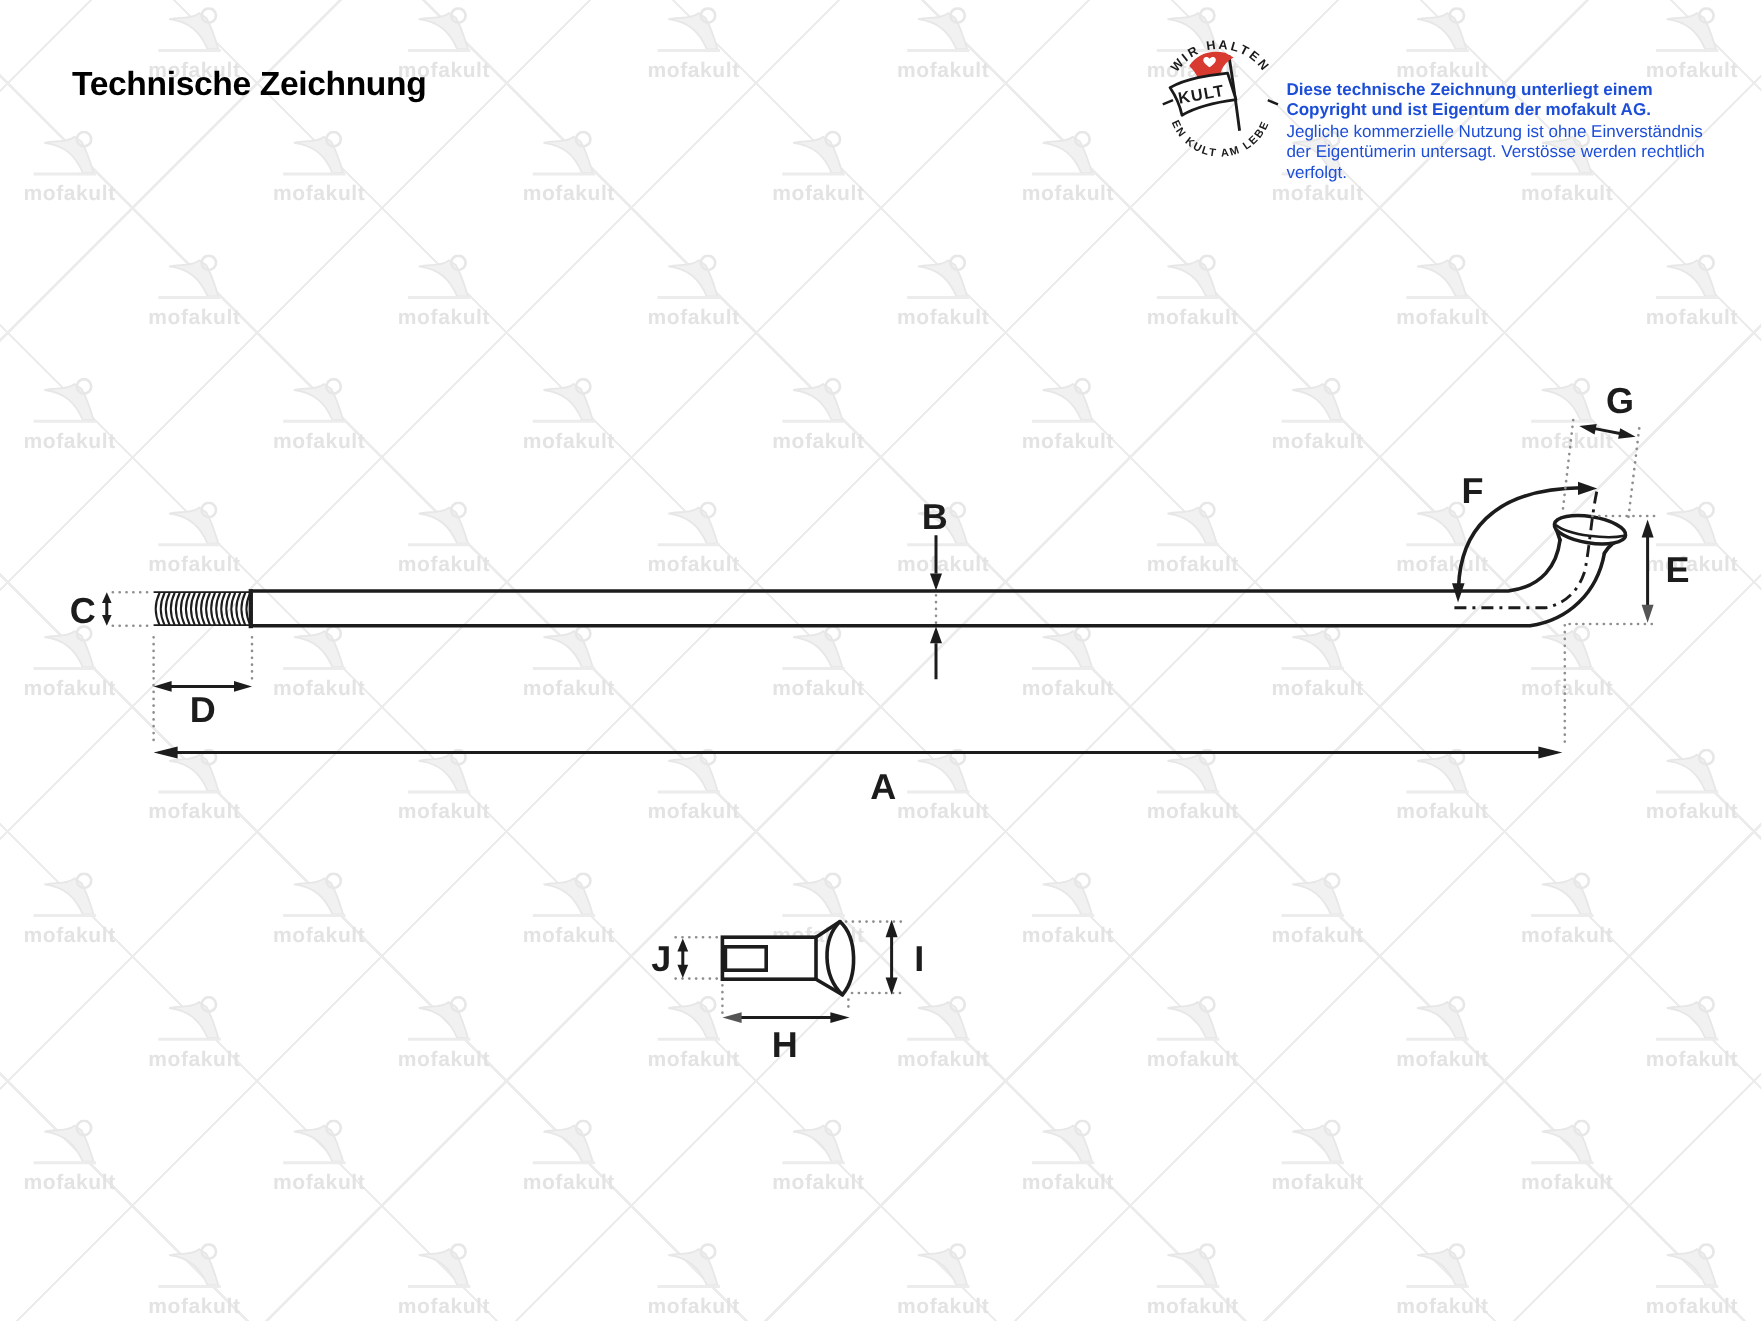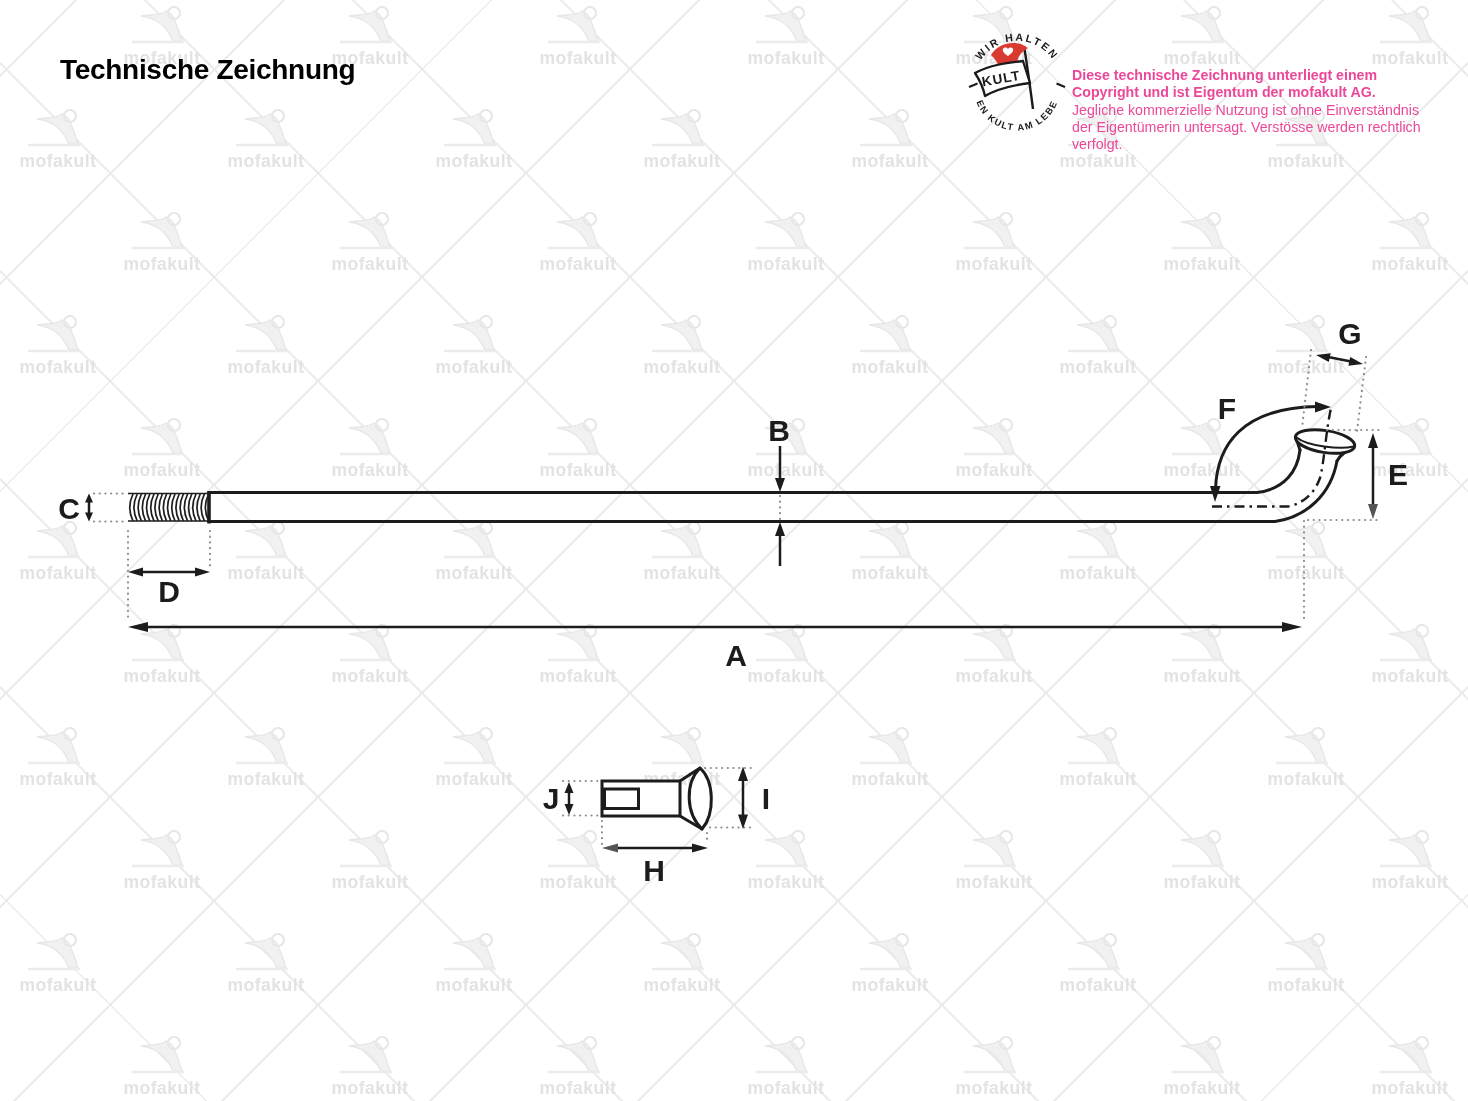--- a/index.html
+++ b/index.html
@@ -12,21 +12,21 @@
       repeating-linear-gradient(-45deg, transparent 0 145px, #ececec 145px 147px);}
   #wm-tiles{position:absolute;inset:0;z-index:0;}
   .wm-tile{position:absolute;width:90px;height:66px;display:flex;flex-direction:column;
            align-items:center;justify-content:flex-start;pointer-events:none;}
   .wm-text{font-size:17.5px;font-weight:700;color:#e3e3e3;letter-spacing:.5px;line-height:20px;}
   
   #page-title{position:absolute;left:60px;top:54px;z-index:2;font-size:28px;font-weight:800;
               color:#000000;letter-spacing:-.3px;}
   #badge{position:absolute;left:962px;top:30px;width:110px;height:112px;z-index:2;}
   #copyright{position:absolute;left:1072px;top:53px;width:352px;z-index:2;
-             font-size:14.2px;line-height:1.21;color:#ec4899;}
+             font-size:14.2px;line-height:1.21;color:#1d4ed8;}
   #copyright .cr-bold{font-weight:700;}
   
   #drawing{position:absolute;left:0;top:0;z-index:1;}
   .ln{stroke:#1c1c1c;stroke-width:3;fill:none;stroke-linecap:round;}
   .thin{stroke:#1c1c1c;stroke-width:2.5;fill:none;}
   .dot{stroke:#8e8e8e;stroke-width:2.2;fill:none;stroke-linecap:round;stroke-dasharray:0.1 5.6;}
   .cl{stroke:#1c1c1c;stroke-width:2.4;fill:none;stroke-dasharray:10 5 2.5 5;}
   .ah{fill:#1c1c1c;stroke:none;}
   .ah-grey{fill:#555;stroke:none;}
   .dim-label{font-family:"Liberation Sans",sans-serif;font-size:30px;font-weight:700;

